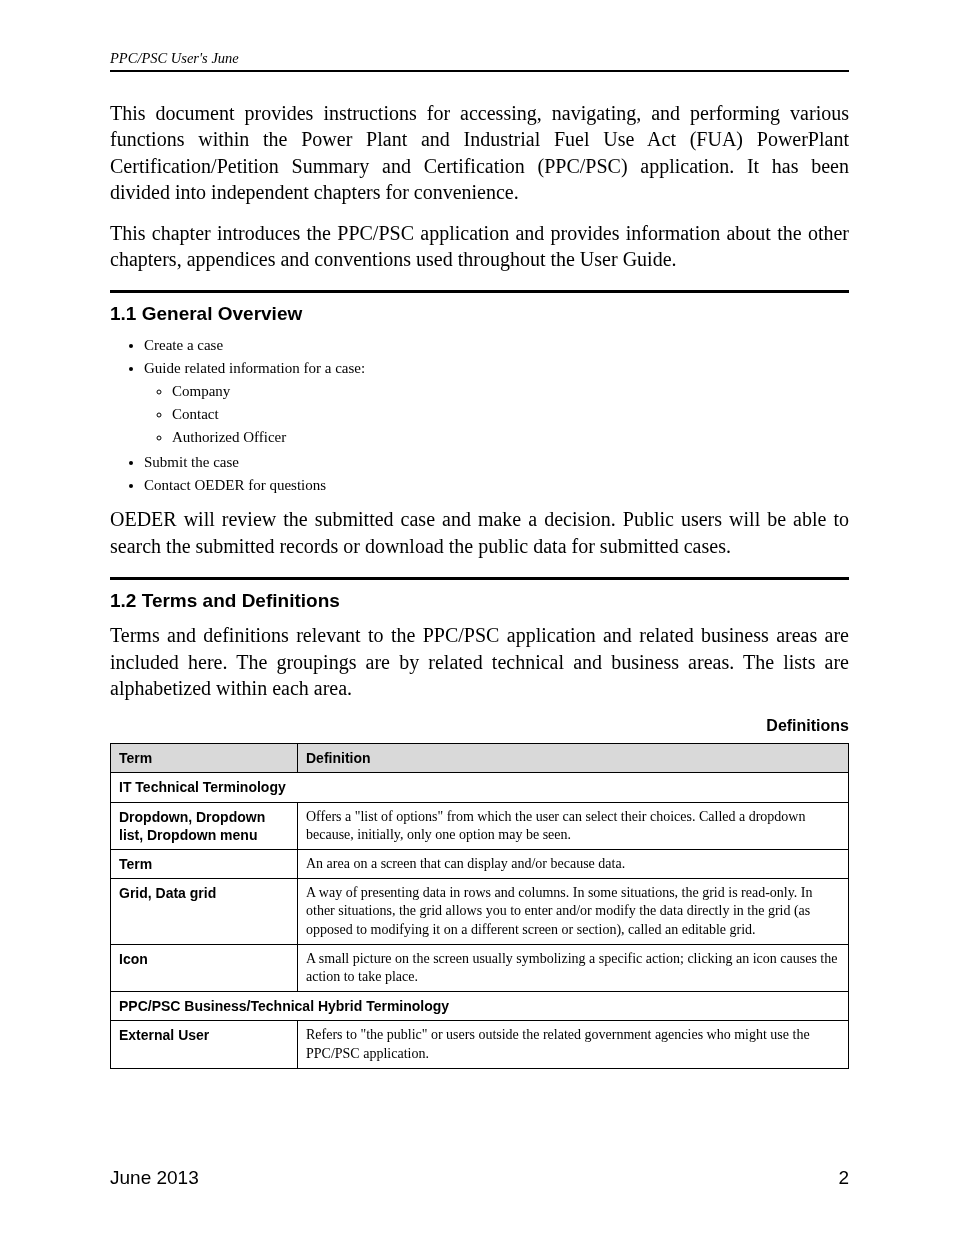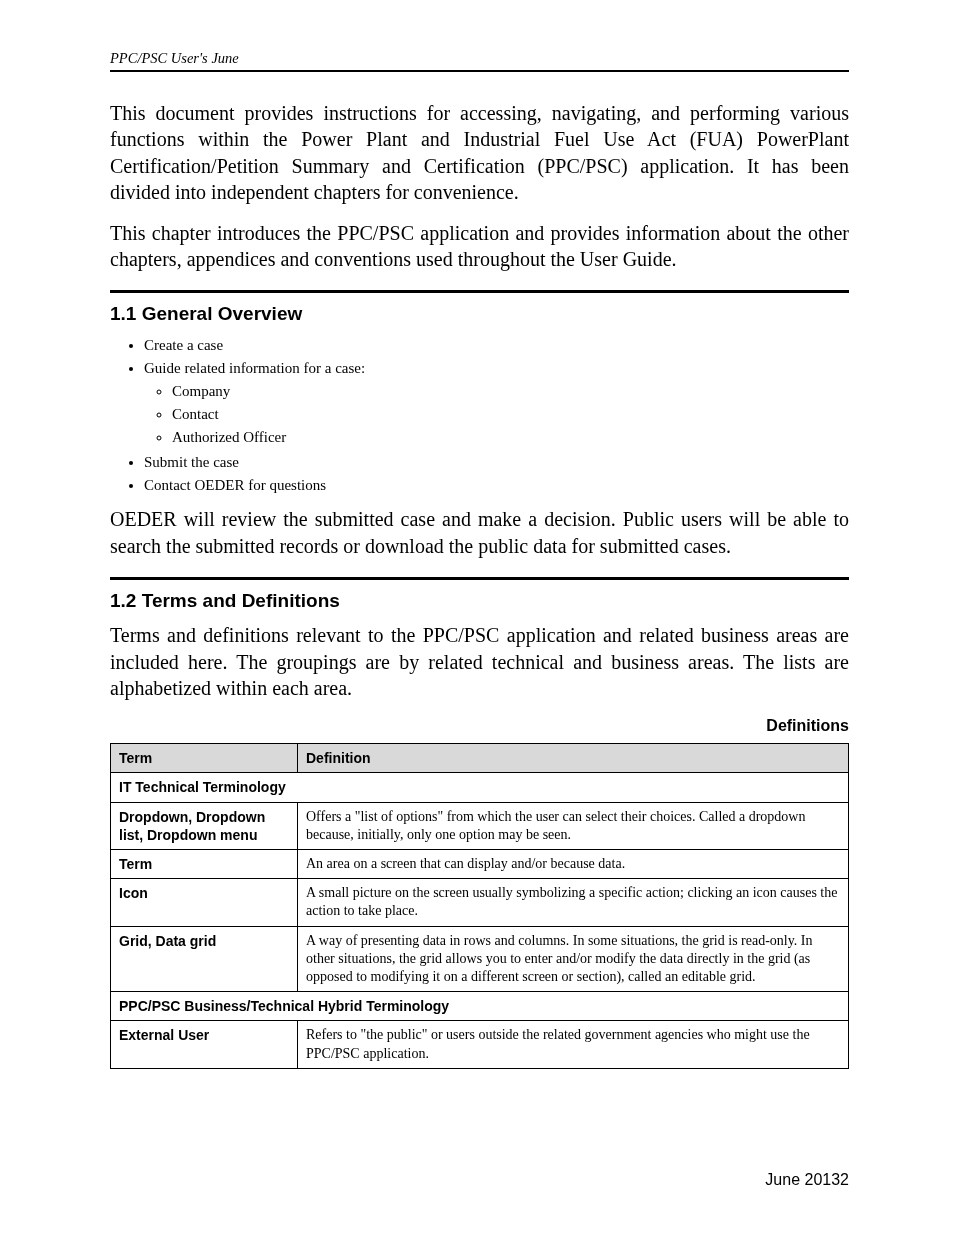--- a/index.html
+++ b/index.html
@@ -85,23 +85,23 @@
   .term-cell {
     font-family: Arial, Helvetica, sans-serif;
     font-weight: bold;
   }
   .footer {
     position: absolute;
     left: 0; right: 0;
     bottom: 46px;
     padding: 0 105px 0 110px;
     font-family: Arial, Helvetica, sans-serif;
-    font-size: 16px;
+    font-size: 19px;
     display: flex;
-    justify-content: flex-end;
+    justify-content: space-between;
   }
 </style>
 </head>
 <body>
 
 <div class="page">
 
   <div class="running-head">PPC/PSC User's June</div>
 
   <p class="body-text">This document provides instructions for accessing, navigating, and performing various functions within the Power Plant and Industrial Fuel Use Act (FUA) PowerPlant Certification/Petition Summary and Certification (PPC/PSC) application. It has been divided into independent chapters for convenience.</p>
@@ -147,26 +147,26 @@
       </tr>
       <tr>
         <td class="term-cell">Dropdown, Dropdown list, Dropdown menu</td>
         <td>Offers a "list of options" from which the user can select their choices. Called a dropdown because, initially, only one option may be seen.</td>
       </tr>
       <tr>
         <td class="term-cell">Term</td>
         <td>An area on a screen that can display and/or because data.</td>
       </tr>
       <tr>
+        <td class="term-cell">Grid, Data grid</td>
+        <td>A way of presenting data in rows and columns. In some situations, the grid is read-only. In other situations, the grid allows you to enter and/or modify the data directly in the grid (as opposed to modifying it on a different screen or section), called an editable grid.</td>
+      </tr>
+      <tr>
         <td class="term-cell">Icon</td>
         <td>A small picture on the screen usually symbolizing a specific action; clicking an icon causes the action to take place.</td>
-      </tr>
-      <tr>
-        <td class="term-cell">Grid, Data grid</td>
-        <td>A way of presenting data in rows and columns. In some situations, the grid is read-only. In other situations, the grid allows you to enter and/or modify the data directly in the grid (as opposed to modifying it on a different screen or section), called an editable grid.</td>
       </tr>
       <tr class="group-row">
         <td colspan="2">PPC/PSC Business/Technical Hybrid Terminology</td>
       </tr>
       <tr>
         <td class="term-cell">External User</td>
         <td>Refers to "the public" or users outside the related government agencies who might use the PPC/PSC application.</td>
       </tr>
     </tbody>
   </table>

